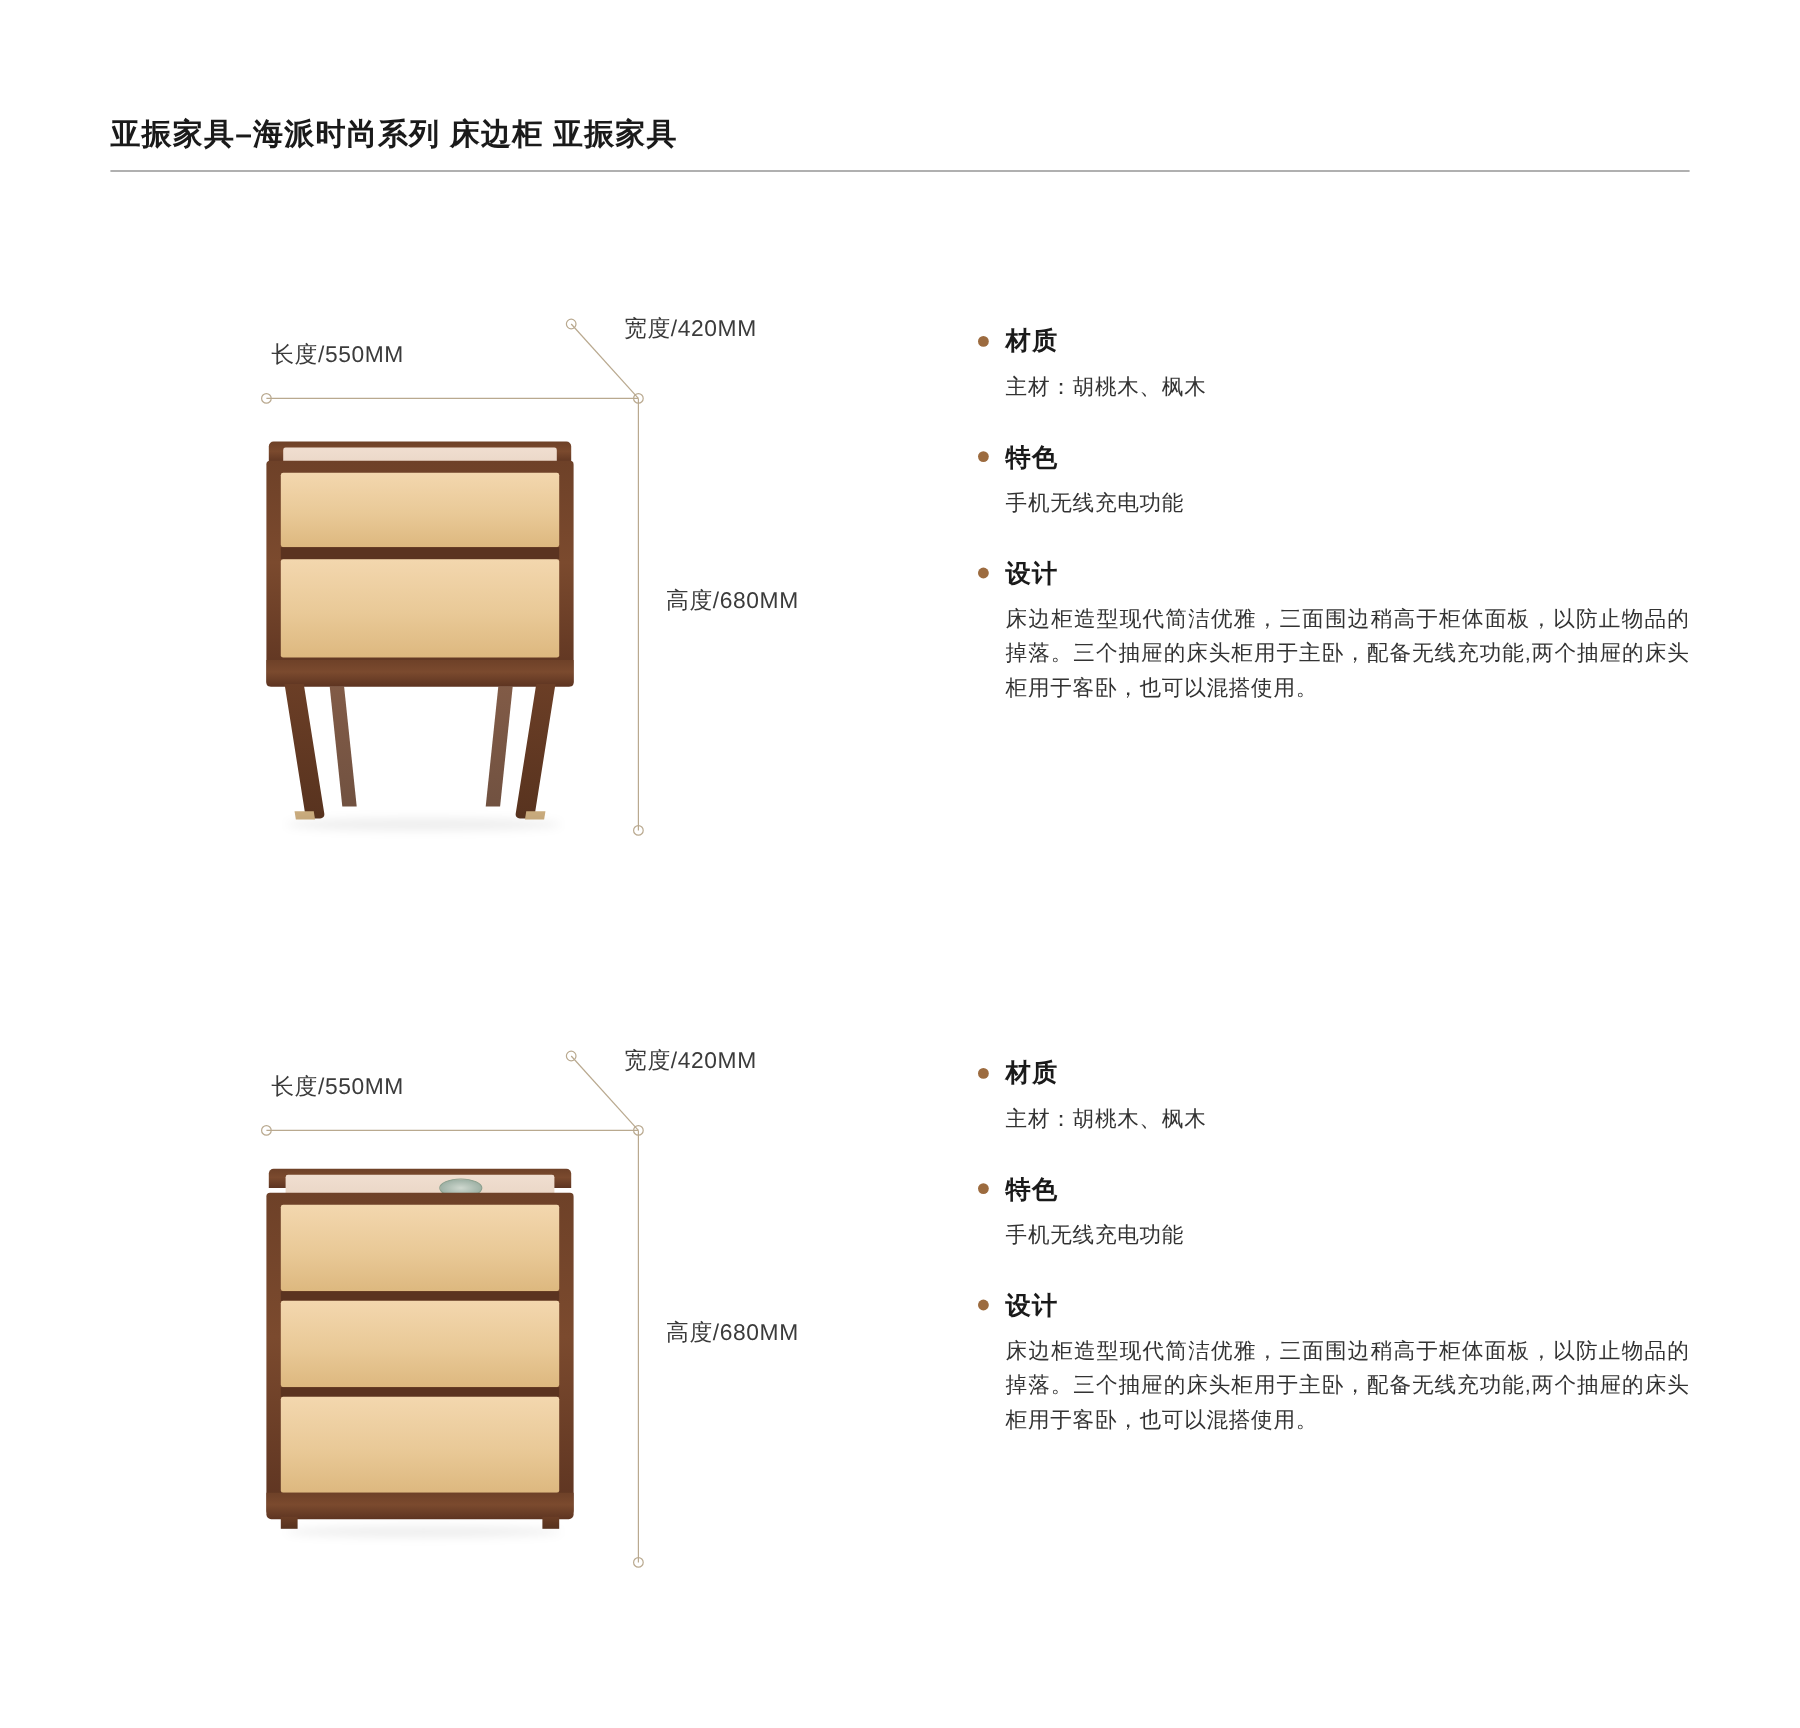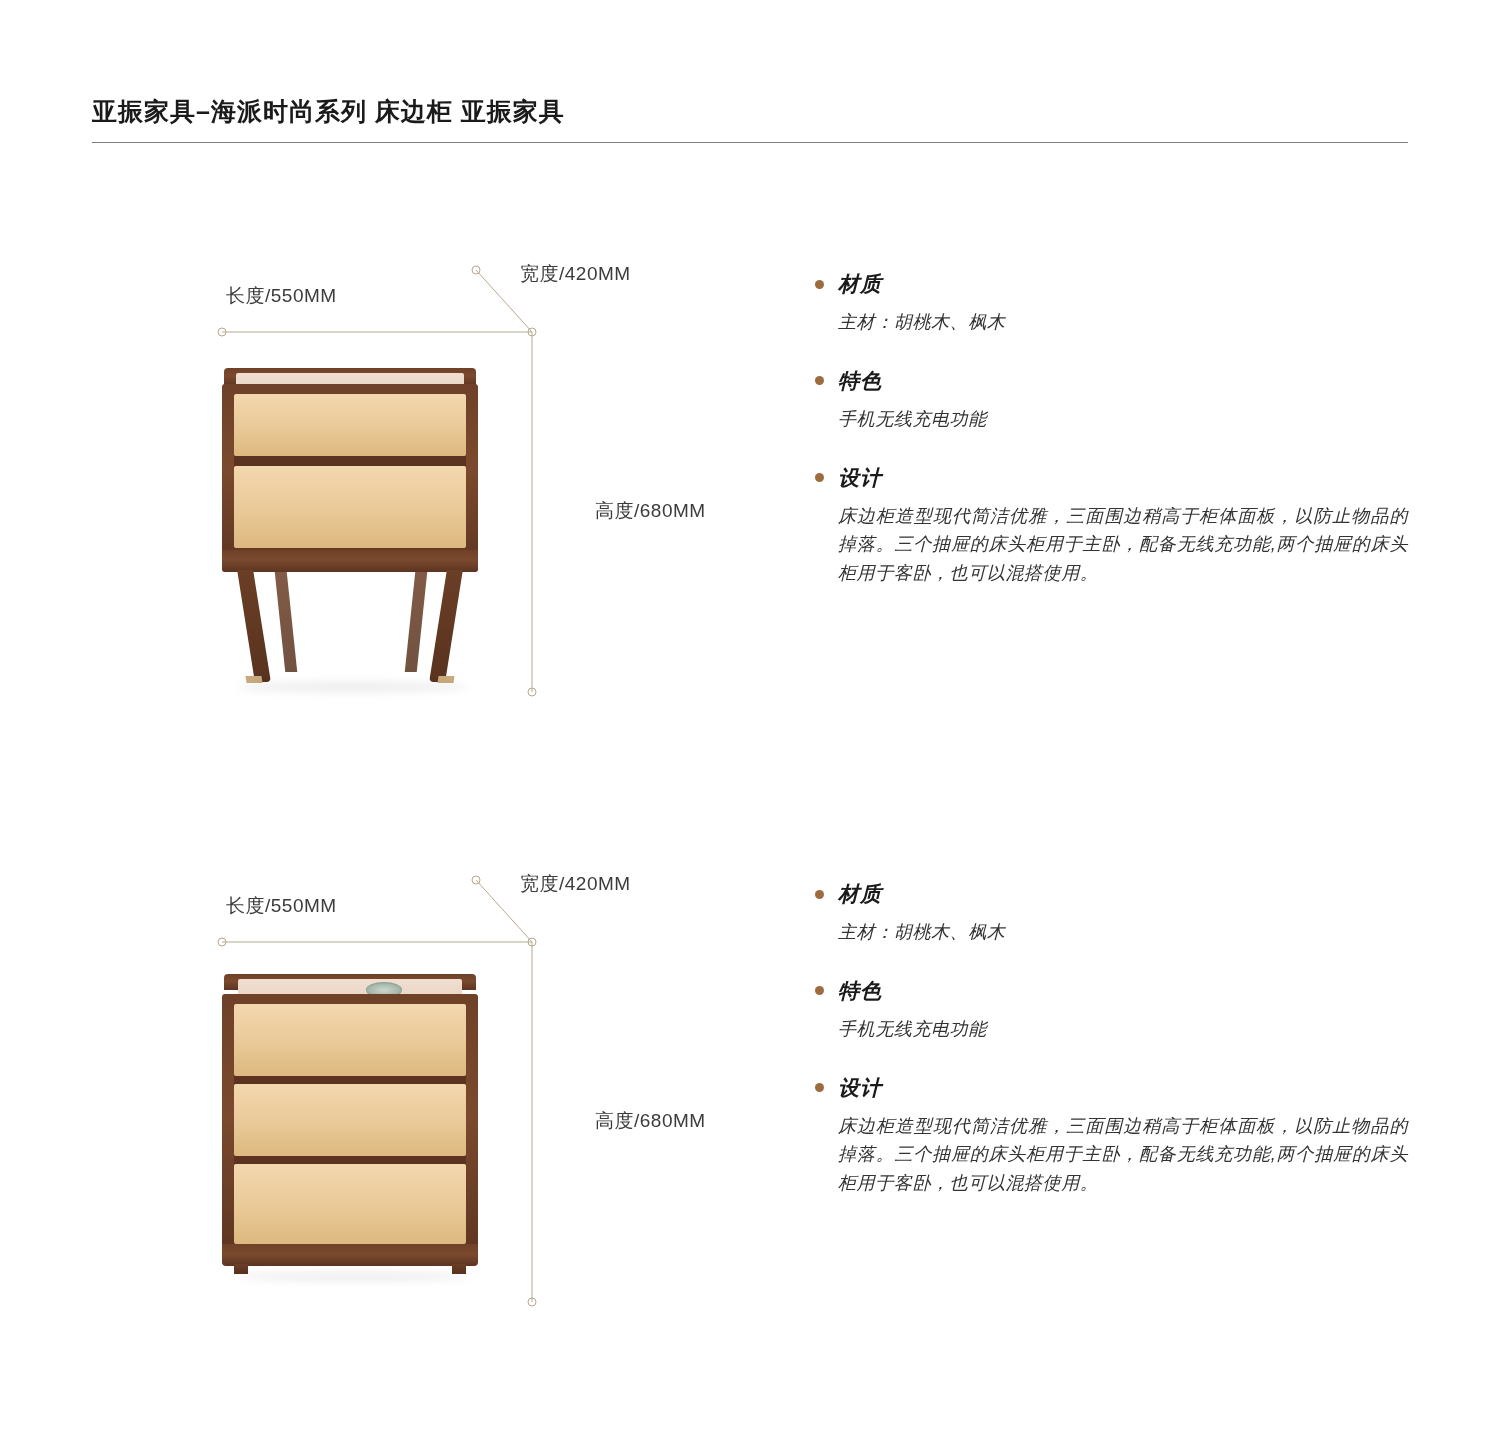--- a/index.html
+++ b/index.html
@@ -56,21 +56,21 @@
   }
   .dim-label {
     position: absolute;
     font-size: 19px;
     color: #3b3b3b;
     white-space: nowrap;
     letter-spacing: 0.5px;
   }
   .lbl-length { left: 46px; top: 43px; }
   .lbl-width  { left: 340px; top: 21px; }
-  .lbl-height { left: 375px; top: 258px; margin-left: 40px; }
+  .lbl-height { left: 375px; top: 248px; }
 
   .diagram svg.dimlines {
     position: absolute;
     left: 0; top: 0;
     width: 560px; height: 500px;
     overflow: visible;
   }
 
   
   .product {
@@ -129,21 +129,21 @@
     filter: blur(4px);
   }
 
   
   .specs {
     position: absolute;
     left: 815px;
     top: 30px;
     width: 600px;
   }
-  .spec-block { margin-bottom: 30px; font-style: italic; }
+  .spec-block { margin-bottom: 30px; }
   .spec-head {
     display: flex;
     align-items: center;
     margin-bottom: 10px;
   }
   .bullet {
     width: 9px;
     height: 9px;
     border-radius: 50%;
     background: #9c6b3f;

